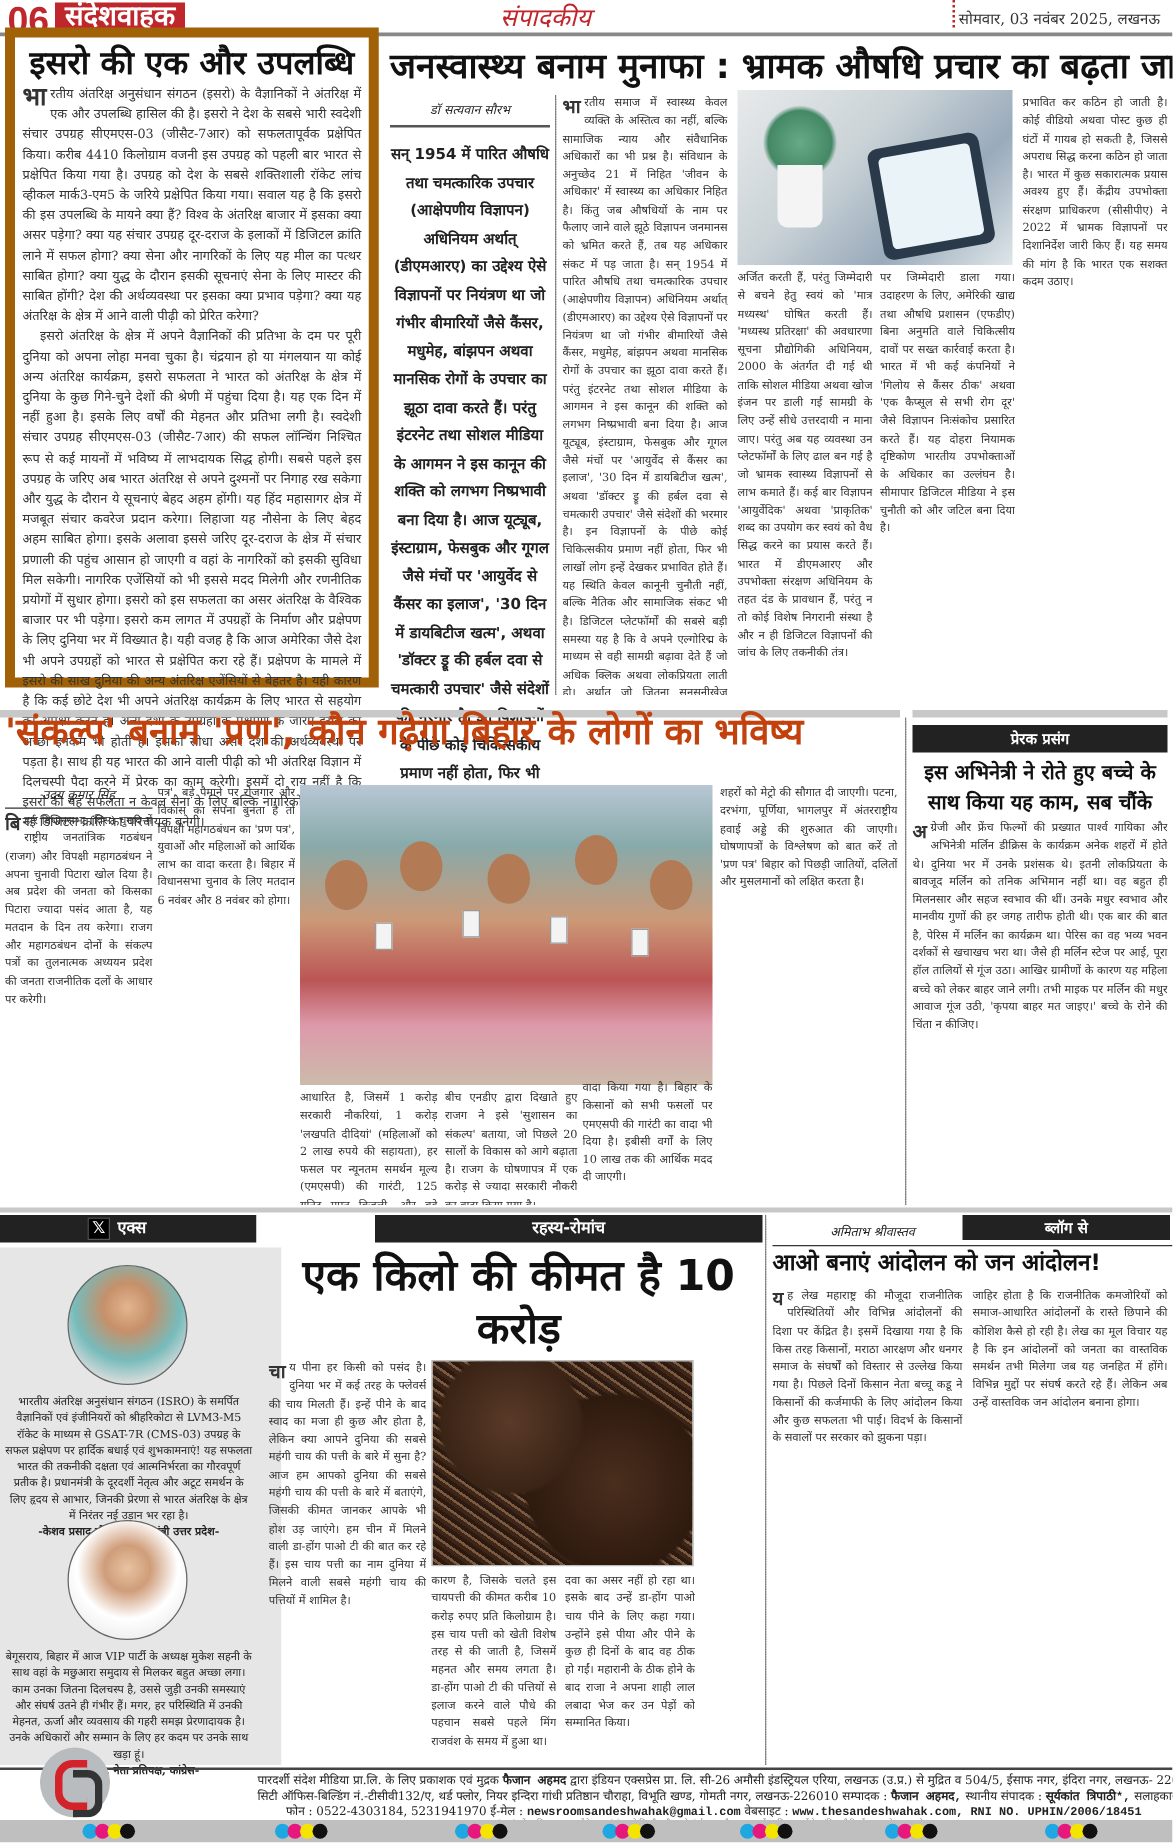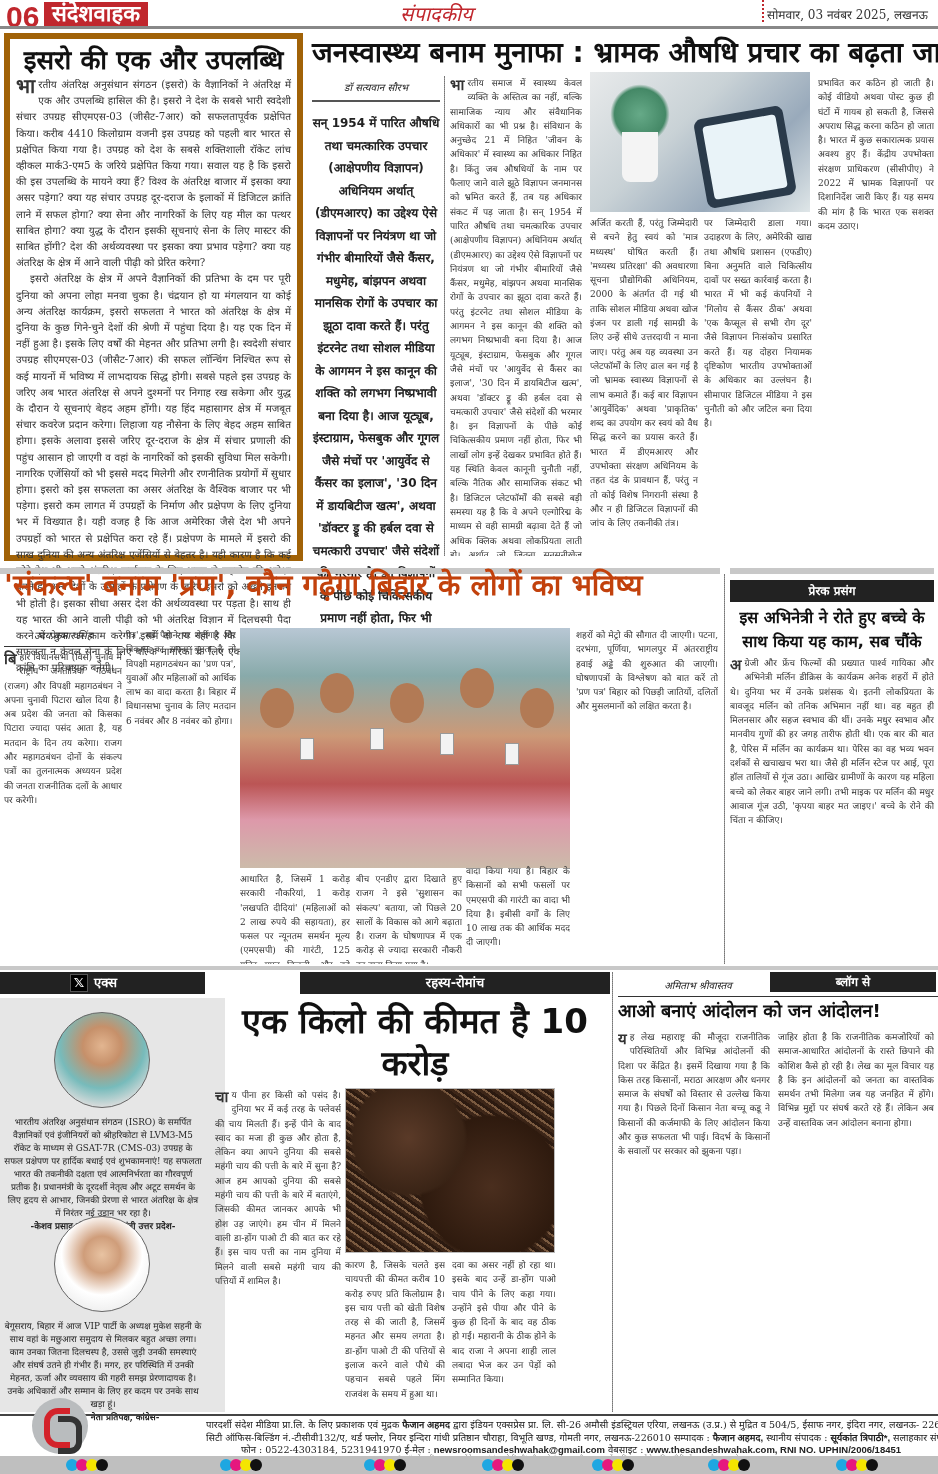--- a/index.html
+++ b/index.html
@@ -4,21 +4,21 @@
 <style>
 *{box-sizing:border-box;margin:0;padding:0}
 body{width:938px;height:1474px;background:#fff;font-family:"DejaVu Sans",sans-serif;color:#222;position:relative;overflow:hidden}
 .abs{position:absolute}
 .pgnum{left:6px;top:2px;font:bold 30px "Liberation Sans",sans-serif;color:#c0272d;line-height:30px}
 .masthead{left:44px;top:2px;background:#c0272d;color:#fff;font:bold 22px "DejaVu Sans",sans-serif;padding:0 8px;height:24px;line-height:24px}
 .section{left:400px;top:0;font:italic 20px "DejaVu Serif",serif;color:#c0272d}
 .dateline{right:10px;top:6px;font:12px "DejaVu Serif",serif;color:#333}
 .dots{left:762px;top:0;height:22px;border-left:2px dotted #c0272d}
 .topline{left:0;top:26px;width:938px;height:3px;background:#888}
-.boxl{left:4px;top:33px;width:299px;height:528px;border:6px solid #a16207;padding:4px 6px}
+.boxl{left:4px;top:22px;width:299px;height:528px;border:8px solid #a16207;padding:4px 6px}
 .h-isro{font:bold 26px "DejaVu Sans",sans-serif;text-align:center;line-height:34px;color:#111}
 .body{font:10.2px/16.2px "DejaVu Serif",serif;color:#333;text-align:justify}
 .dropcap{font:bold 20px "DejaVu Sans",sans-serif;float:left;line-height:18px;margin-right:3px}
 .h-main{left:312px;top:34px;width:626px;font:bold 28px "DejaVu Sans",sans-serif;color:#111;line-height:38px;white-space:nowrap}
 .pull{left:312px;top:80px;width:128px;text-align:center}
 .pull .byline{font:italic 10px "DejaVu Sans",sans-serif;border-bottom:2px solid #555;padding-bottom:6px;margin-bottom:10px}
 .pull .q{font:bold 12px/22.5px "DejaVu Sans",sans-serif;color:#222}
 .col{font:9px/14.3px "DejaVu Serif",serif;color:#333;text-align:justify}
 .photo1{left:590px;top:72px;width:220px;height:140px;background:linear-gradient(135deg,#e8eaeb 0%,#c9d2d6 40%,#9ab 70%,#dfe6e8 100%)}
 .photo1 .plant{position:absolute;left:20px;top:12px;width:60px;height:60px;border-radius:50%;background:radial-gradient(circle,#6a8 0%,#486 60%,transparent 70%)}
@@ -43,21 +43,21 @@
 .xattr{font-weight:bold;display:block}
 .h-tea{left:215px;top:1000px;width:400px;font:bold 34px/42px "DejaVu Sans",sans-serif;text-align:center;color:#111}
 .tea-img{left:345px;top:1088px;width:210px;height:165px;background:radial-gradient(circle at 30% 30%,#5a3a28 0%,#3a2416 30%,transparent 32%),radial-gradient(circle at 70% 60%,#4a2e1e 0%,#2e1a0e 40%,transparent 42%),repeating-linear-gradient(35deg,#3d2618 0 3px,#7a5a40 3px 5px,#2c1a10 5px 8px);border:1px solid #bbb}
 .blog-by{left:628px;top:978px;width:140px;font:italic 10px "DejaVu Sans",sans-serif;text-align:center}
 .blog-band{left:770px;top:972px;width:166px;height:20px;background:#222;color:#fff;font:bold 12px "DejaVu Sans",sans-serif;text-align:center;line-height:20px}
 .h-blog{left:618px;top:996px;width:320px;font:bold 18px/28px "DejaVu Sans",sans-serif;color:#111;border-top:1.5px solid #333}
 .logo{position:absolute;left:32px;top:1398px;width:56px;height:56px;border-radius:50%;background:#b9bcbe}
 .logo:before{content:"";position:absolute;left:12px;top:10px;width:20px;height:28px;border:6px solid #d3222a;border-right:none;border-radius:14px 0 0 14px}
 .logo:after{content:"";position:absolute;left:26px;top:18px;width:18px;height:26px;border:6px solid #333;border-left:none;border-radius:0 12px 12px 0}
 .ftxt{position:absolute;left:206px;width:730px;font:9.5px/13px "DejaVu Serif",serif;color:#222;text-align:center;white-space:nowrap}
-.ftxt b{font-family:Liberation Sans, sans-serif}
+.ftxt b{font-family:Liberation Mono, monospace}
 .regbar{left:0;top:1456px;width:938px;height:18px;background:#bfbfbf}
 .reg{position:absolute;top:3px;display:flex;gap:0}
 .reg span{width:12px;height:12px;border-radius:50%;margin-left:-2px}
 </style>
 </head>
 <body>
 
 <div class="abs pgnum">06</div>
 <div class="abs masthead">संदेशवाहक</div>
 <div class="abs section">संपादकीय</div>

